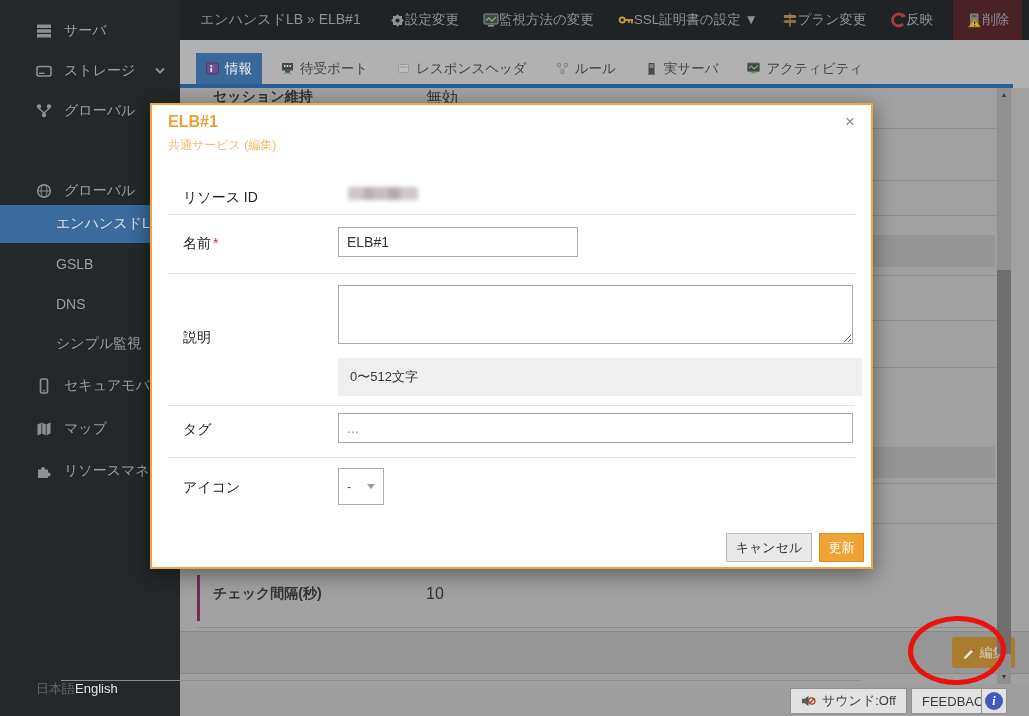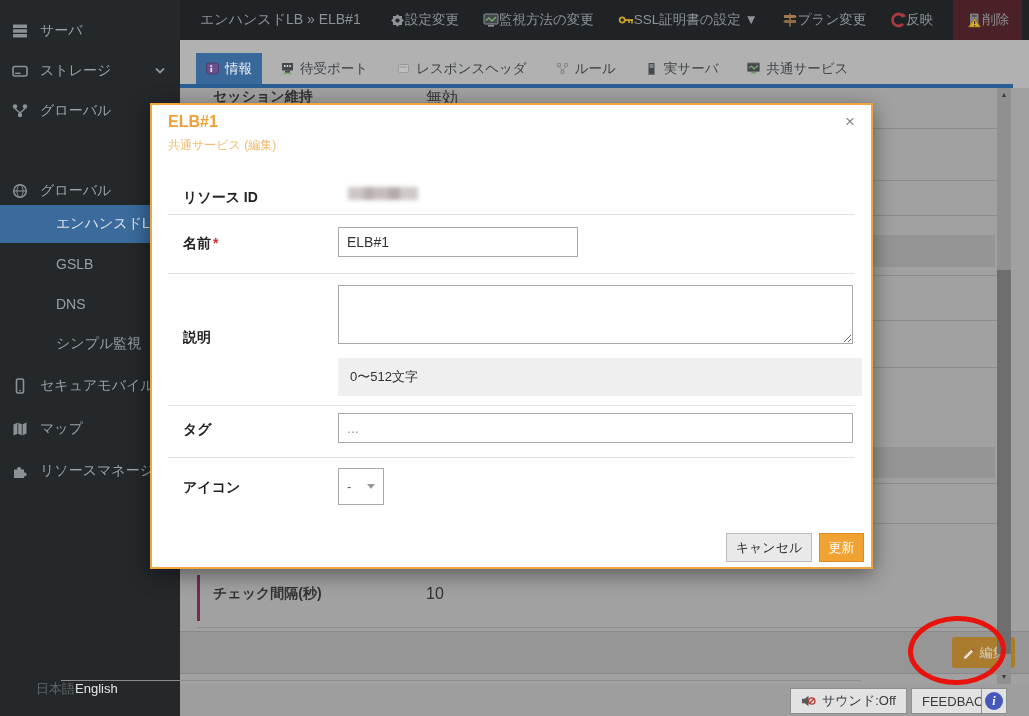--- a/index.html
+++ b/index.html
@@ -3,21 +3,21 @@
 <meta charset="utf-8">
 <style>
   * { margin:0; padding:0; }
   body { background:#555; }
   .page { position:relative; width:1029px; height:716px; overflow:hidden;
           font-family:"Liberation Sans","DejaVu Sans",sans-serif; background:#a1a1a1; }
 
   
   .sidebar { position:absolute; left:0; top:0; width:180px; height:716px; background:#24282b; z-index:5; }
   .side-item { position:absolute; left:0; width:180px; height:40px; display:flex; align-items:center;
-               padding-left:12px; box-sizing:border-box; color:#99a0a4; font-size:14px; cursor:pointer; }
+               padding-left:36px; box-sizing:border-box; color:#99a0a4; font-size:14px; cursor:pointer; }
   .side-item .lbl { margin-left:12px; white-space:nowrap; }
   .side-item.sub { padding-left:56px; }
   .side-item.sub .lbl { margin-left:0; }
   .side-item.selected { background:#3a6b9c; color:#dde3e7; }
   .side-ico { width:16px; height:16px; flex:0 0 16px; color:#8b9296; }
   .chev { position:absolute; right:14px; top:14px; }
   .lang { position:absolute; left:36px; top:680px; font-size:13px; color:#5f6669; white-space:nowrap; }
   .lang .en { color:#e5e5e5; cursor:pointer; }
   .lang .jp { cursor:pointer; }
   .lang .sep { color:#4a5054; margin:0 8px; }
@@ -73,21 +73,21 @@
                 font:italic bold 12px "Liberation Serif","DejaVu Serif",serif;
                 display:flex; align-items:center; justify-content:center; }
 
   
   .modal { position:absolute; left:150px; top:103px; width:723px; height:466px; background:#fff;
            border:2px solid #eda63f; box-sizing:border-box; box-shadow:0 5px 20px rgba(0,0,0,.45); z-index:20; }
   .m-title { position:absolute; left:16px; top:8px; font-size:16px; font-weight:bold; color:#ef9f35; }
   .m-sub { position:absolute; left:16px; top:32px; font-size:12px; color:#f3ba6e; }
   .m-close { position:absolute; right:16px; top:8px; font-size:17px; color:#888; cursor:pointer; line-height:1; }
   .m-sep { position:absolute; left:16px; width:687px; height:1px; background:#e2e2e2; }
-  .m-label { position:absolute; left:31px; font-size:14px; font-weight:bold; color:#222; white-space:nowrap; }
+  .m-label { position:absolute; left:31px; font-size:14px; font-weight:normal; color:#222; white-space:nowrap; }
   .req { color:#cc3333; margin-left:2px; }
   .redacted { position:absolute; left:196px; top:82px; display:flex; filter:blur(2px); }
   .redacted span { height:13px; display:inline-block; }
   .m-input { position:absolute; border:1px solid #a9a9a9; font-size:14px; padding:0 8px;
              box-sizing:border-box; font-family:inherit; color:#333; background:#fff; }
   .m-input::placeholder { color:#9a9a9a; }
   .m-textarea { position:absolute; left:186px; top:180px; width:515px; height:59px; border:1px solid #a9a9a9;
                 box-sizing:border-box; resize:both; font-family:inherit; font-size:14px; padding:4px 8px; }
   .m-hint { position:absolute; left:186px; top:253px; width:524px; height:38px; background:#efefef;
             line-height:38px; padding-left:12px; box-sizing:border-box; font-size:13px; color:#333; }
@@ -287,21 +287,21 @@
           </svg>
         <span>実サーバ</span>
       </div>
       <div class="tab">
         <svg width="13" height="13" viewBox="0 0 13 13">
             <rect x="0.5" y="1" width="12" height="8.5" rx="0.8" fill="#45494c" stroke="#6a6e71"></rect>
             <polyline points="2,6 4.5,4 7,7 11,3.5" stroke="#7fae6a" fill="none" stroke-width="1.2"></polyline>
             <rect x="4.5" y="9.5" width="4" height="1.2" fill="#6a6e71"></rect>
             <rect x="3" y="10.8" width="7" height="1" fill="#7fae6a"></rect>
           </svg>
-        <span>共通サービス</span>
+        <span>アクティビティ</span>
       </div>
     </div>
     <div class="tab-underline"></div>
   </div>
 
   <div class="content">
     <div class="rowlabel" style="left:33px;top:0">セッション維持</div>
     <div class="rowval" style="left:215px;top:0">無効</div>
 
     <div class="sep" style="top:40px"></div>

